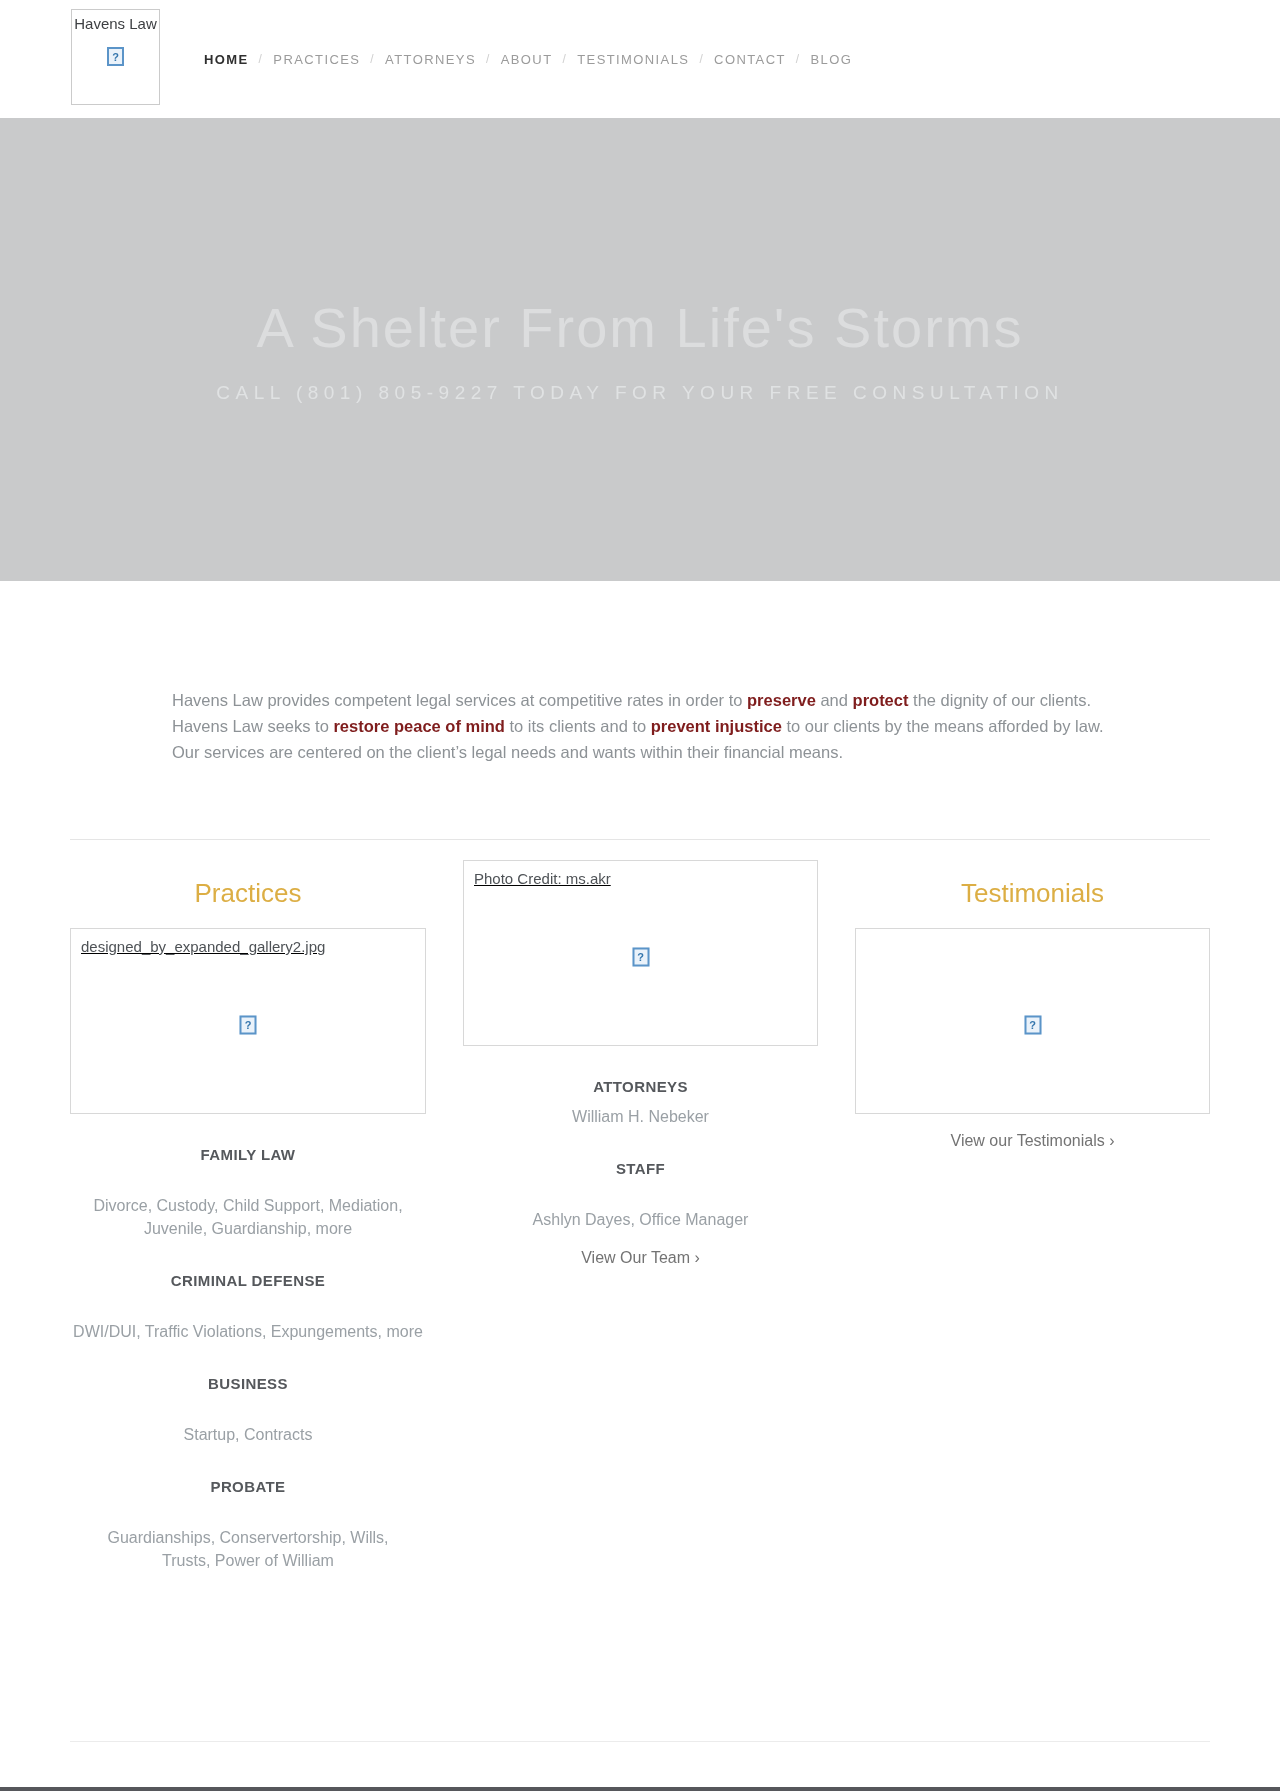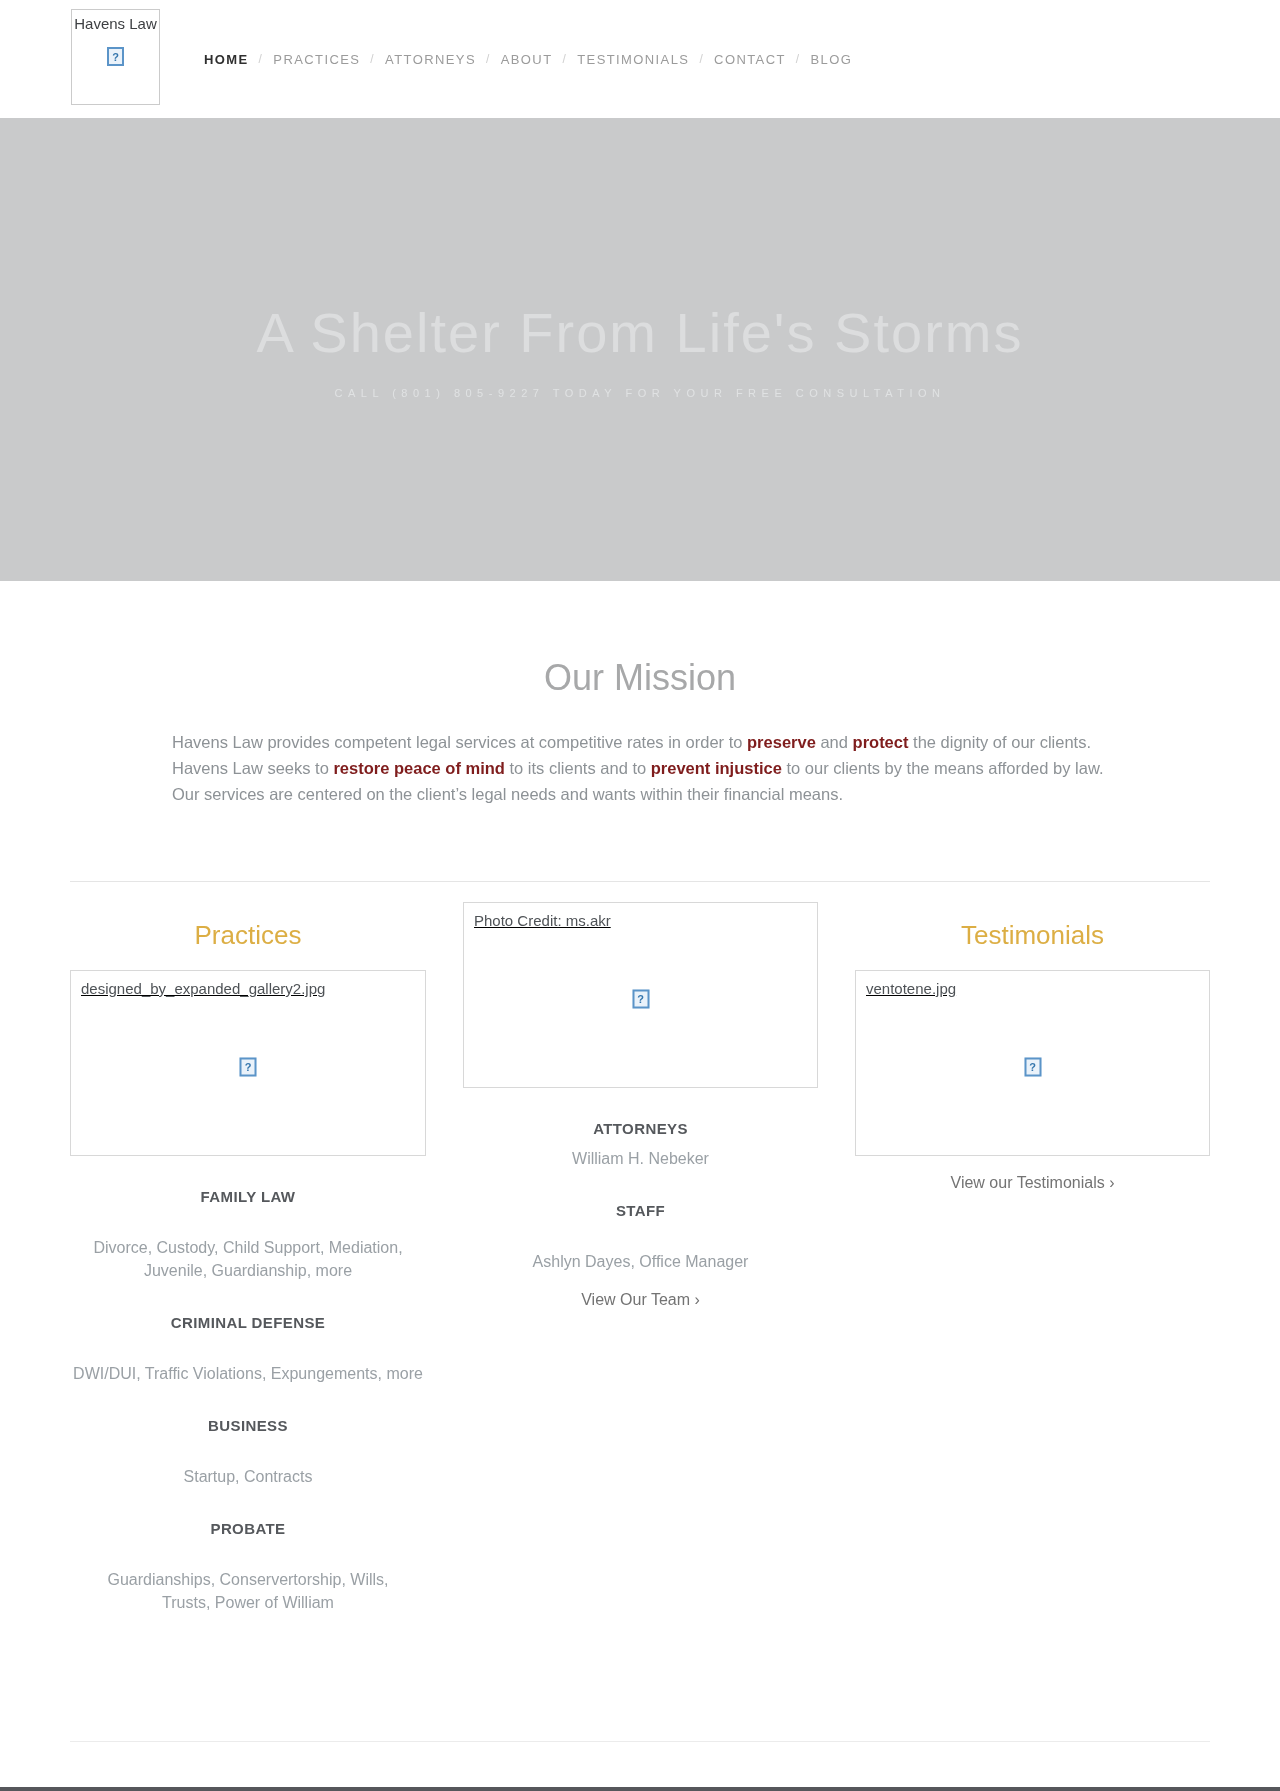--- a/index.html
+++ b/index.html
@@ -20,21 +20,21 @@
          font-size: 13px; letter-spacing: 1.4px; }
   .nav-item { color: #9b9b9b; text-decoration: none; cursor: pointer; }
   .nav-item.active { color: #2f2f2f; font-weight: 700; }
   .nav-sep { color: #d0d0d0; margin: 0 10px; font-size: 12px; }
 
   
   .hero { height: 463px; background: #c9cacb; display: flex; flex-direction: column;
           align-items: center; justify-content: center; text-align: center; }
   .hero-title { font-family: "Liberation Sans", sans-serif; font-weight: 200; font-size: 56px;
                 color: #dcddde; letter-spacing: 2px; }
-  .hero-subtitle { margin-top: 22px; font-size: 11px; letter-spacing: 5.5px; color: #e0e2e3; }
+  .hero-subtitle { margin-top: 22px; font-size: 19px; letter-spacing: 5.5px; color: #e0e2e3; }
 
   
   .mission { padding-top: 76px; text-align: center; }
   .mission-title { font-size: 36px; font-weight: 200; color: #a7a8a9; line-height: 42px; }
   .mission-text { width: 936px; margin: 30px auto 0; text-align: left;
                   font-size: 16.5px; line-height: 26px; color: #8d9296; }
   .mission-text b { color: #7f1d1d; font-weight: 700; }
 
   
   .section-divider { width: 1140px; margin: 74px auto 0; border: 0; border-top: 1px solid #e5e5e5; }
@@ -89,21 +89,20 @@
       <a class="nav-item">BLOG</a>
     </div>
   </div>
 
   <div class="hero">
     <div class="hero-title">A Shelter From Life's Storms</div>
     <div class="hero-subtitle">CALL (801) 805-9227 TODAY FOR YOUR FREE CONSULTATION</div>
   </div>
 
   <div class="mission">
-    <div class="mission-title">Our Mission</div>
     <p class="mission-text"><span>Havens Law provides competent legal services at competitive rates in order to </span><b>preserve</b><span> and </span><b>protect</b><span> the dignity of our clients.  Havens Law seeks to </span><b>restore peace of mind</b><span> to its clients and to </span><b>prevent injustice</b><span> to our clients by the means afforded by law.  Our services are centered on the client’s legal needs and wants within their financial means.</span></p>
   </div>
 
   <hr class="section-divider">
 
   <div class="columns">
 
     <div class="col">
       <div class="col-title">Practices</div>
       <div class="img-box">
@@ -132,21 +131,20 @@
       <div class="sub-heading">ATTORNEYS</div>
       <div class="sub-text tight">William H. Nebeker</div>
       <div class="sub-heading">STAFF</div>
       <div class="sub-text">Ashlyn Dayes, Office Manager</div>
       <a class="col-link">View Our Team ›</a>
     </div>
 
     <div class="col">
       <div class="col-title">Testimonials</div>
       <div class="img-box">
-        <span class="img-alt">ventotene.jpg</span>
         <span class="broken-img">
             <span>?</span>
           </span>
       </div>
       <a class="col-link">View our Testimonials ›</a>
     </div>
 
   </div>
 
   <hr class="footer-divider">

